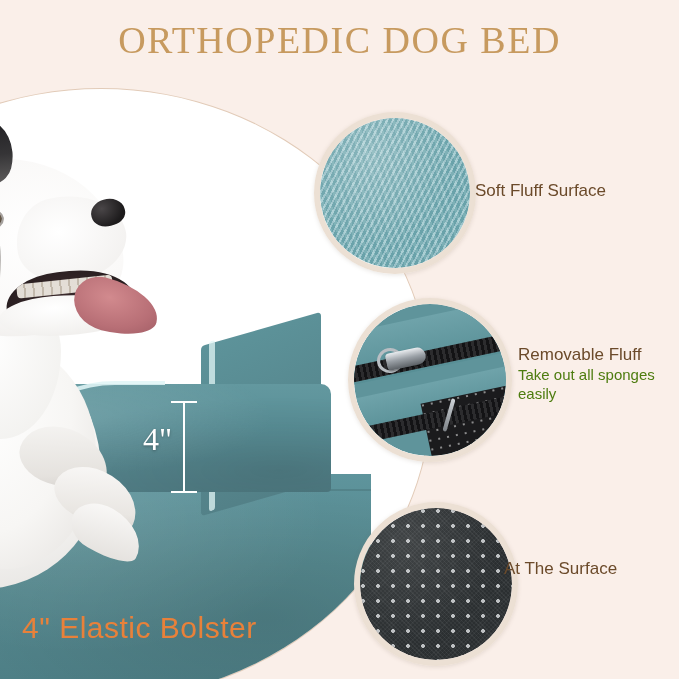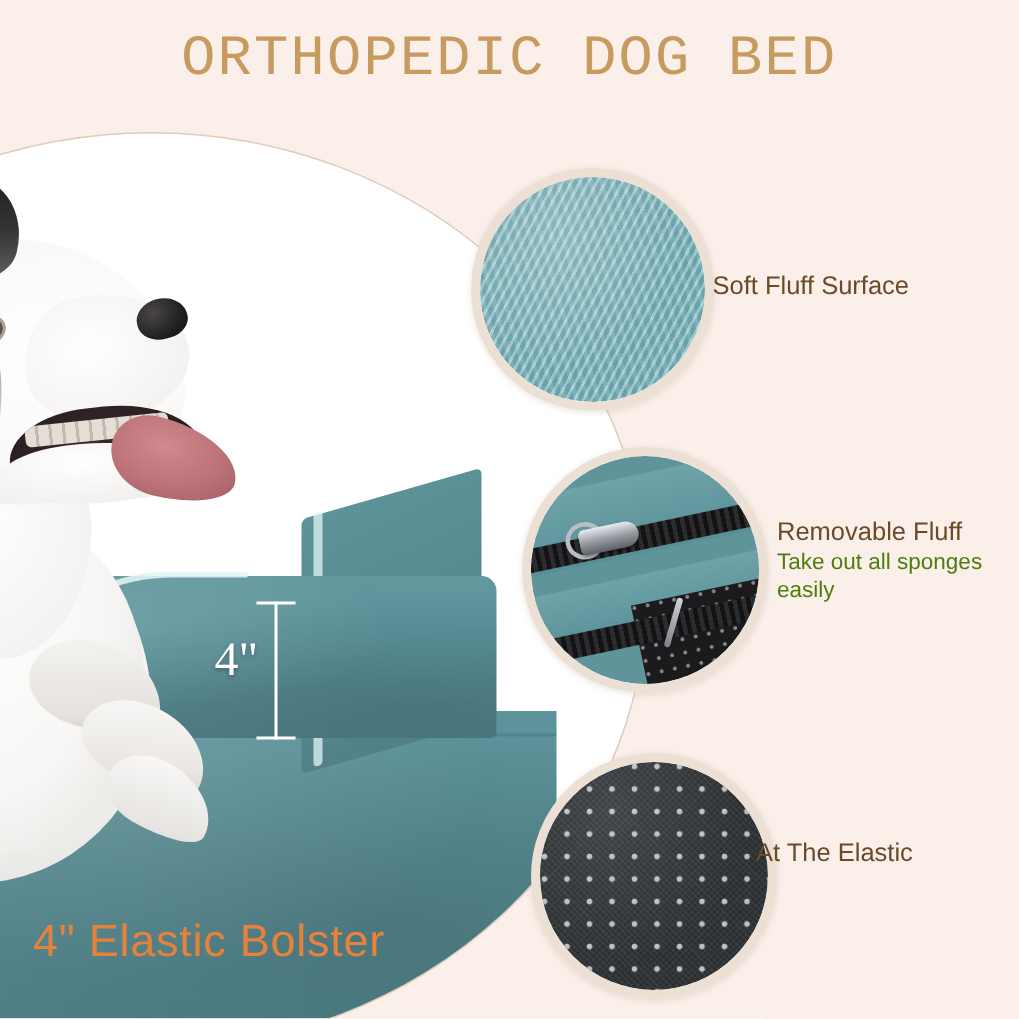--- a/index.html
+++ b/index.html
@@ -7,21 +7,21 @@
     width:679px;height:679px;overflow:hidden;
     font-family:"Liberation Sans",sans-serif;
     background:#faefe9;
     position:relative;
   }
   #stage{position:absolute;inset:0;background:#faefe9;overflow:hidden;}
 
   
   .title{
     position:absolute;left:0;top:18px;width:679px;text-align:center;
-    font-family:Liberation Mono, monospace;
+    font-family:Liberation Serif, serif;
     font-size:38px;letter-spacing:1.5px;
     color:#c79a5f;white-space:nowrap;
   }
 
   
   .photo-oval{
     position:absolute;
     left:-230px;top:88px;width:660px;height:610px;
     background:#ffffff;
     border:1px solid #e2cbb8;
@@ -385,18 +385,18 @@
     <div class="co-sub">Take out all sponges easily</div>
   </div>
 
   <div class="circ" id="circle-nonslip">
     <div class="circ-inner">
       <div class="slip-bg"></div>
     </div>
   </div>
 
   <div class="callout" id="label-nonslip">
-    <div class="co-title">At The Elastic</div>
+    <div class="co-title">At The Surface</div>
   </div>
 
   <div class="bolster-headline">4" Elastic Bolster</div>
 
 </div>
 
 </body></html>

